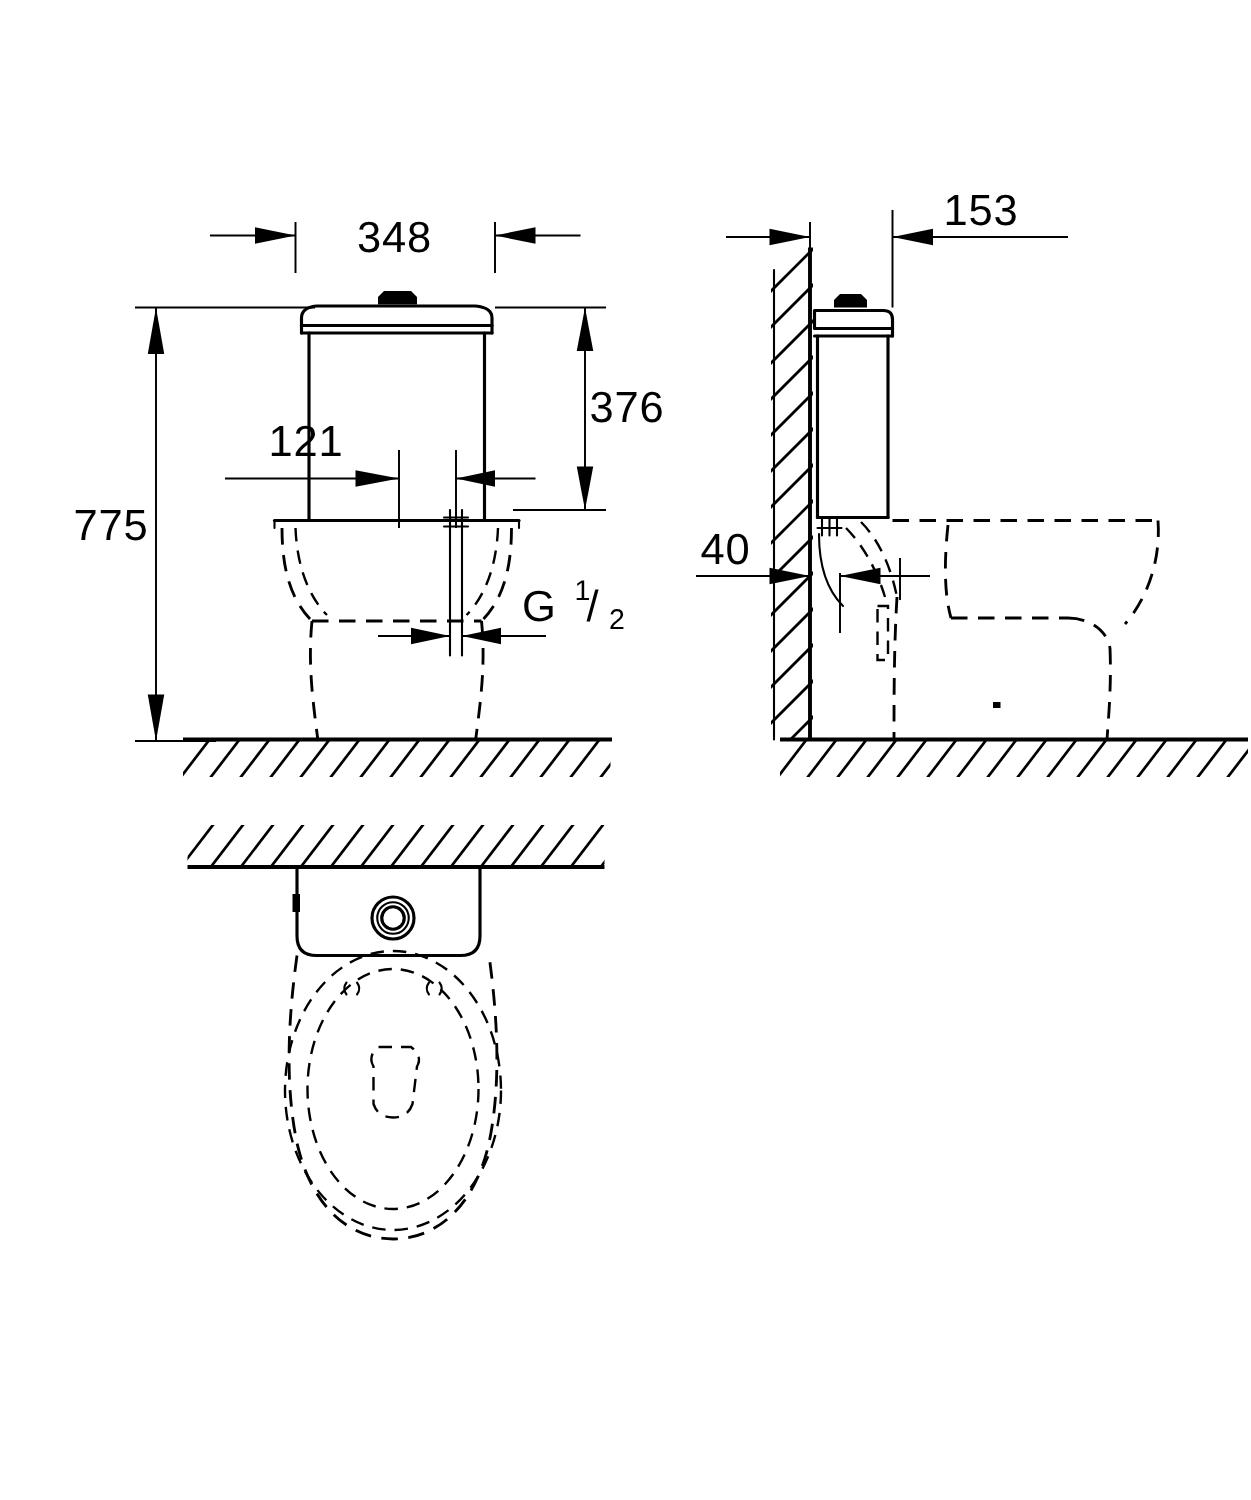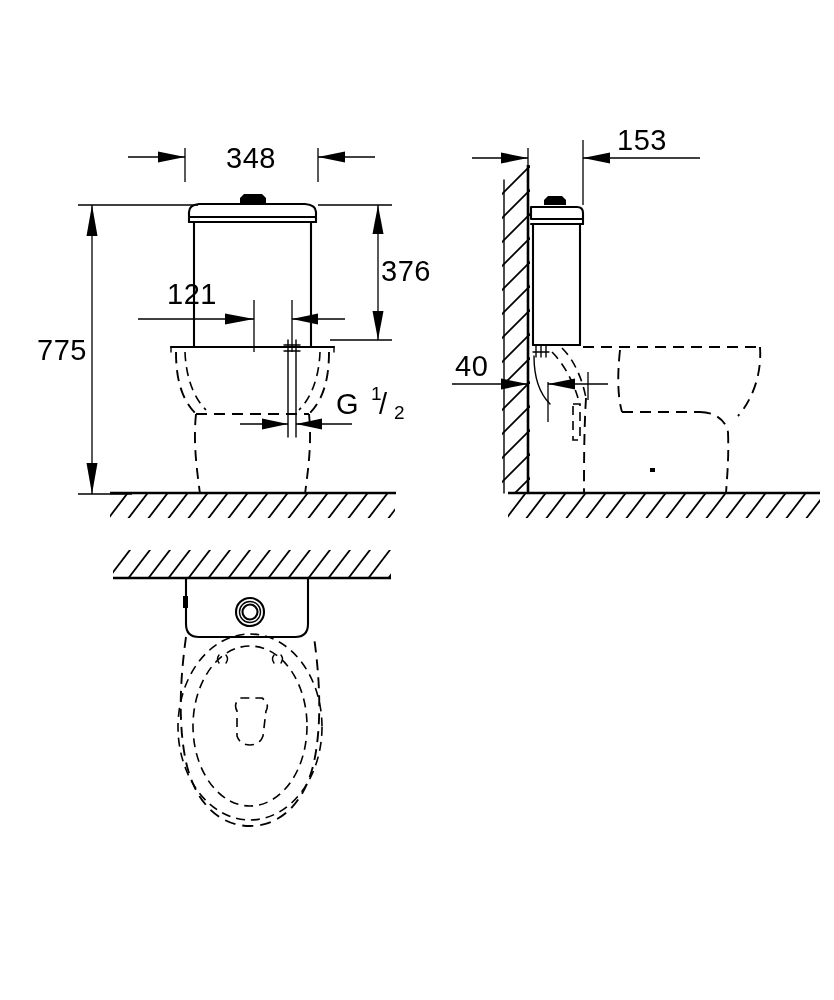--- a/index.html
+++ b/index.html
@@ -9,21 +9,21 @@
   }
   body {
     width: 834px;
     height: 1000px;
     font-family: "Liberation Sans", sans-serif;
     overflow: hidden;
     position: relative;
   }
   #drawing-root {
     position: absolute;
-    left: 0;
+    left: 12px;
     top: 0;
     width: 802px;
     height: 1000px;
   }
   svg.tech-drawing {
     display: block;
     width: 834px;
     height: 1000px;
   }
   .dim-text {

